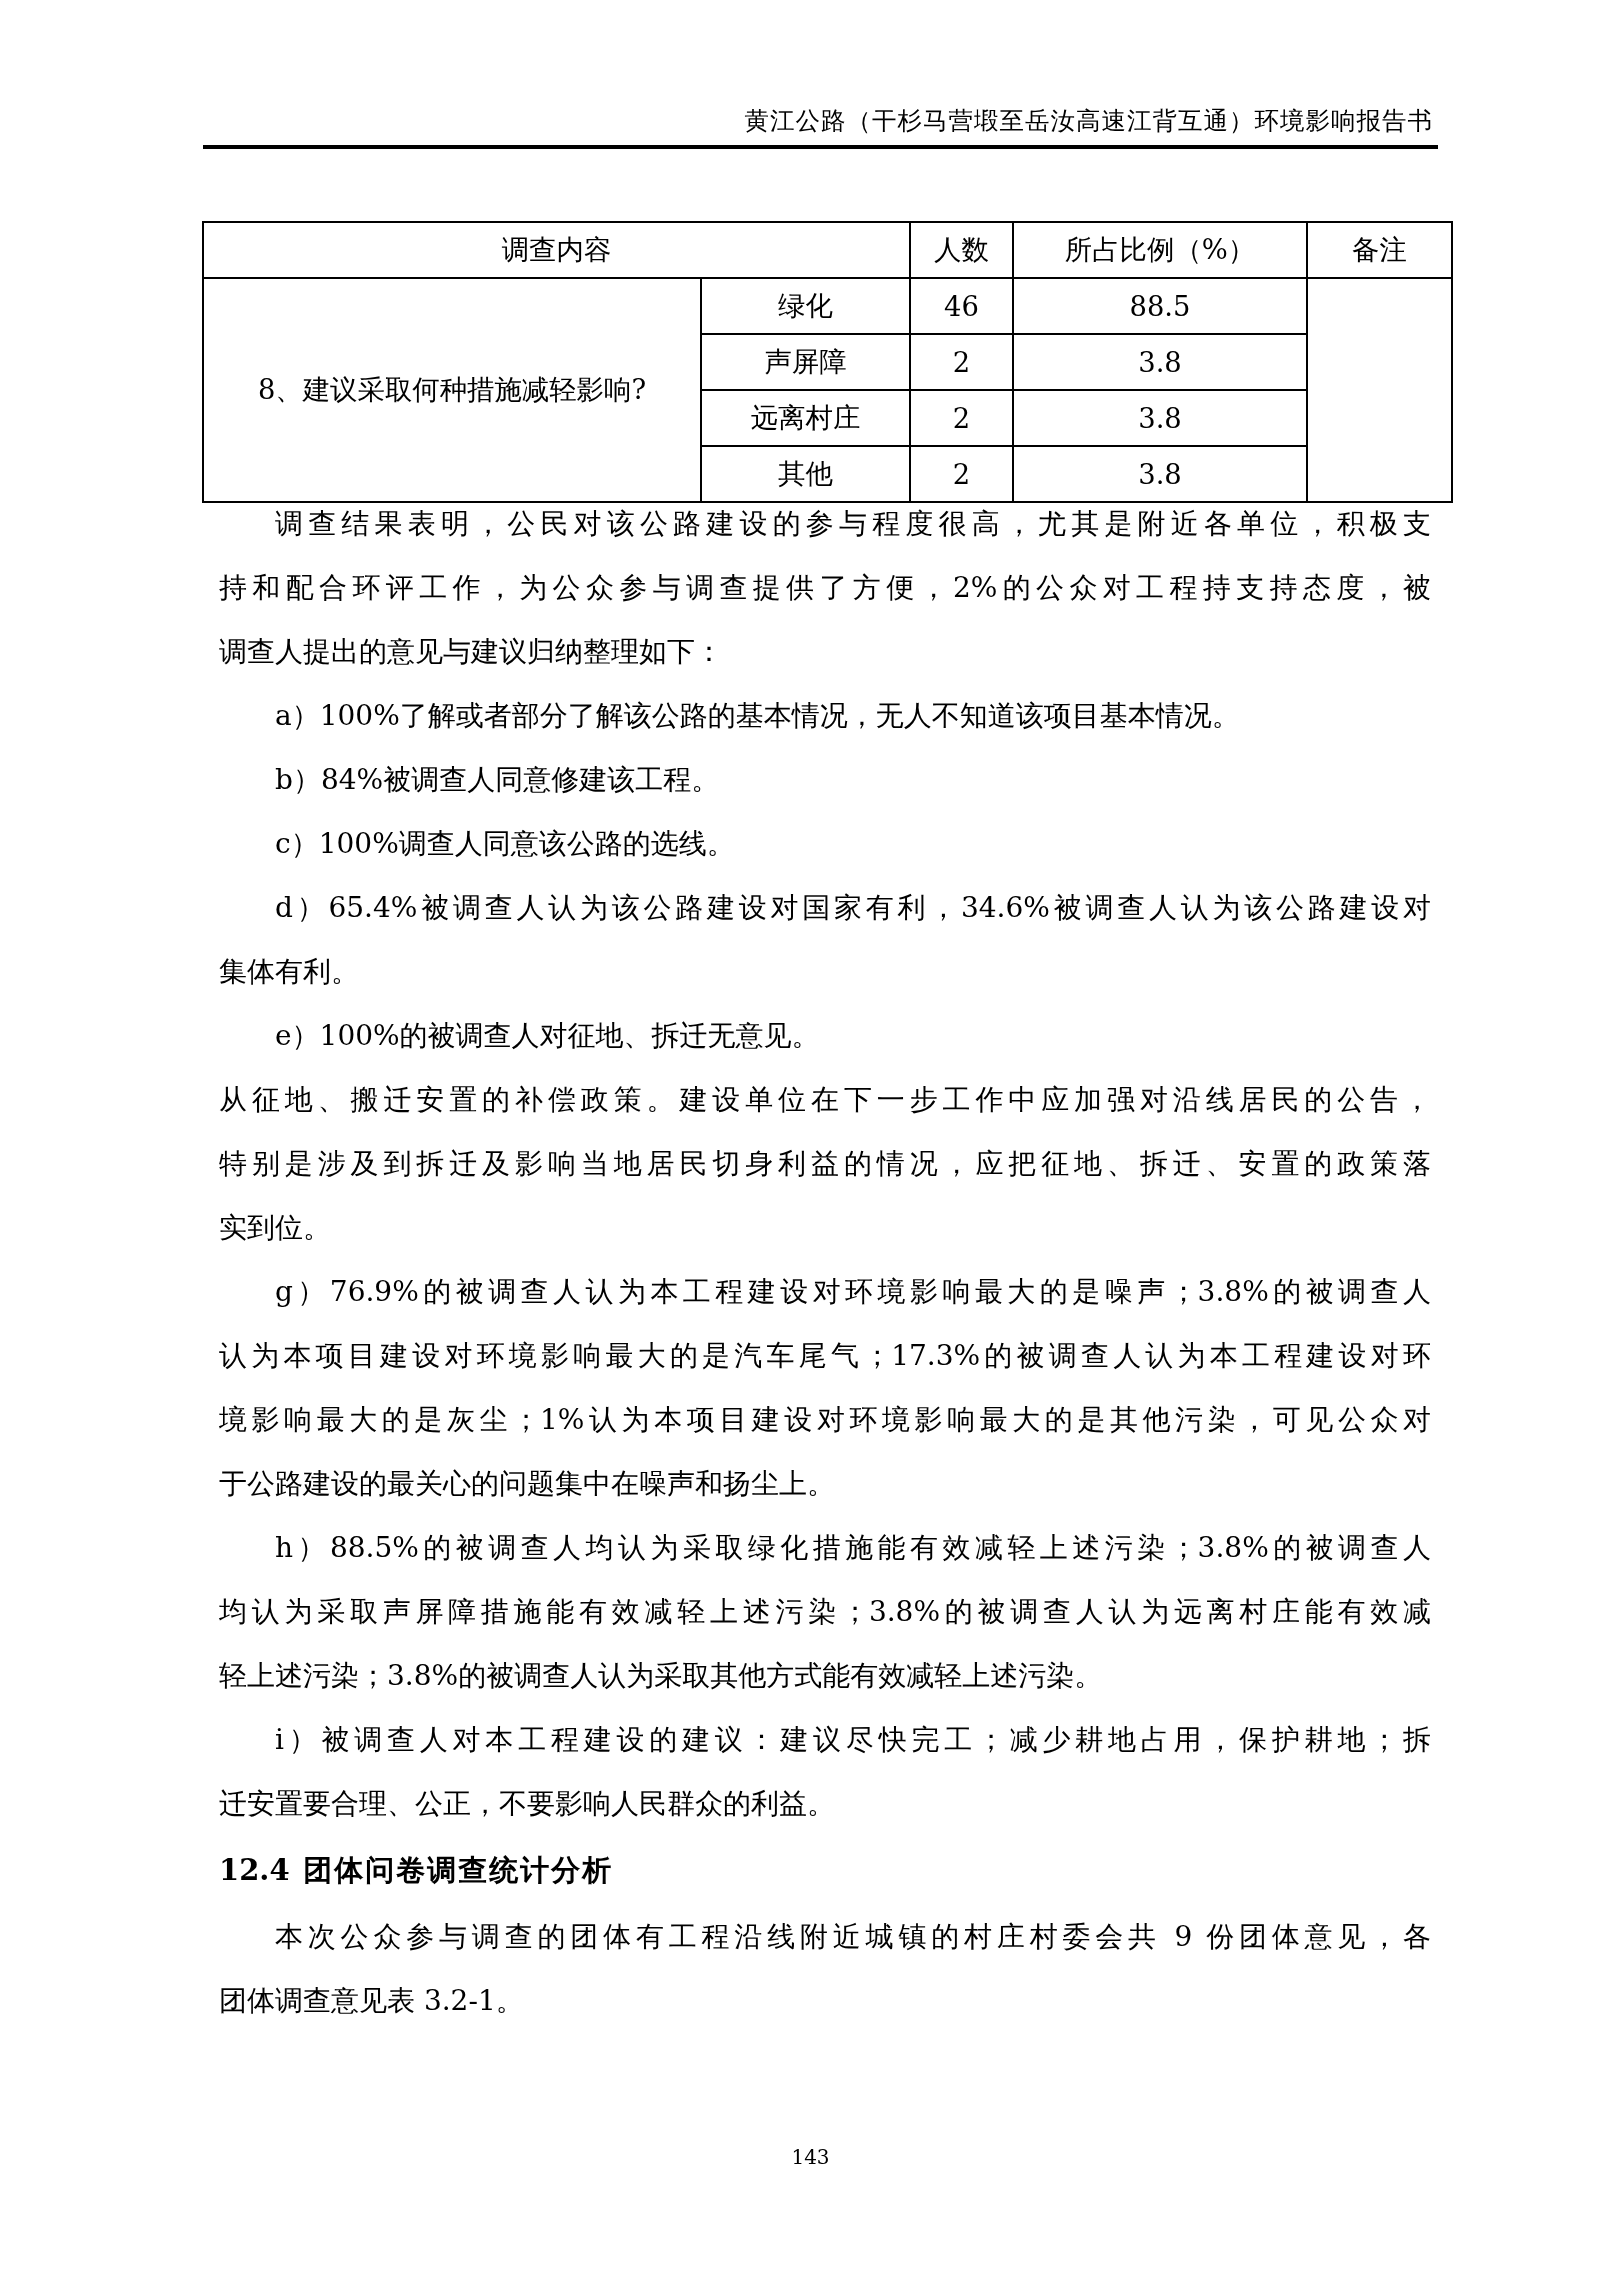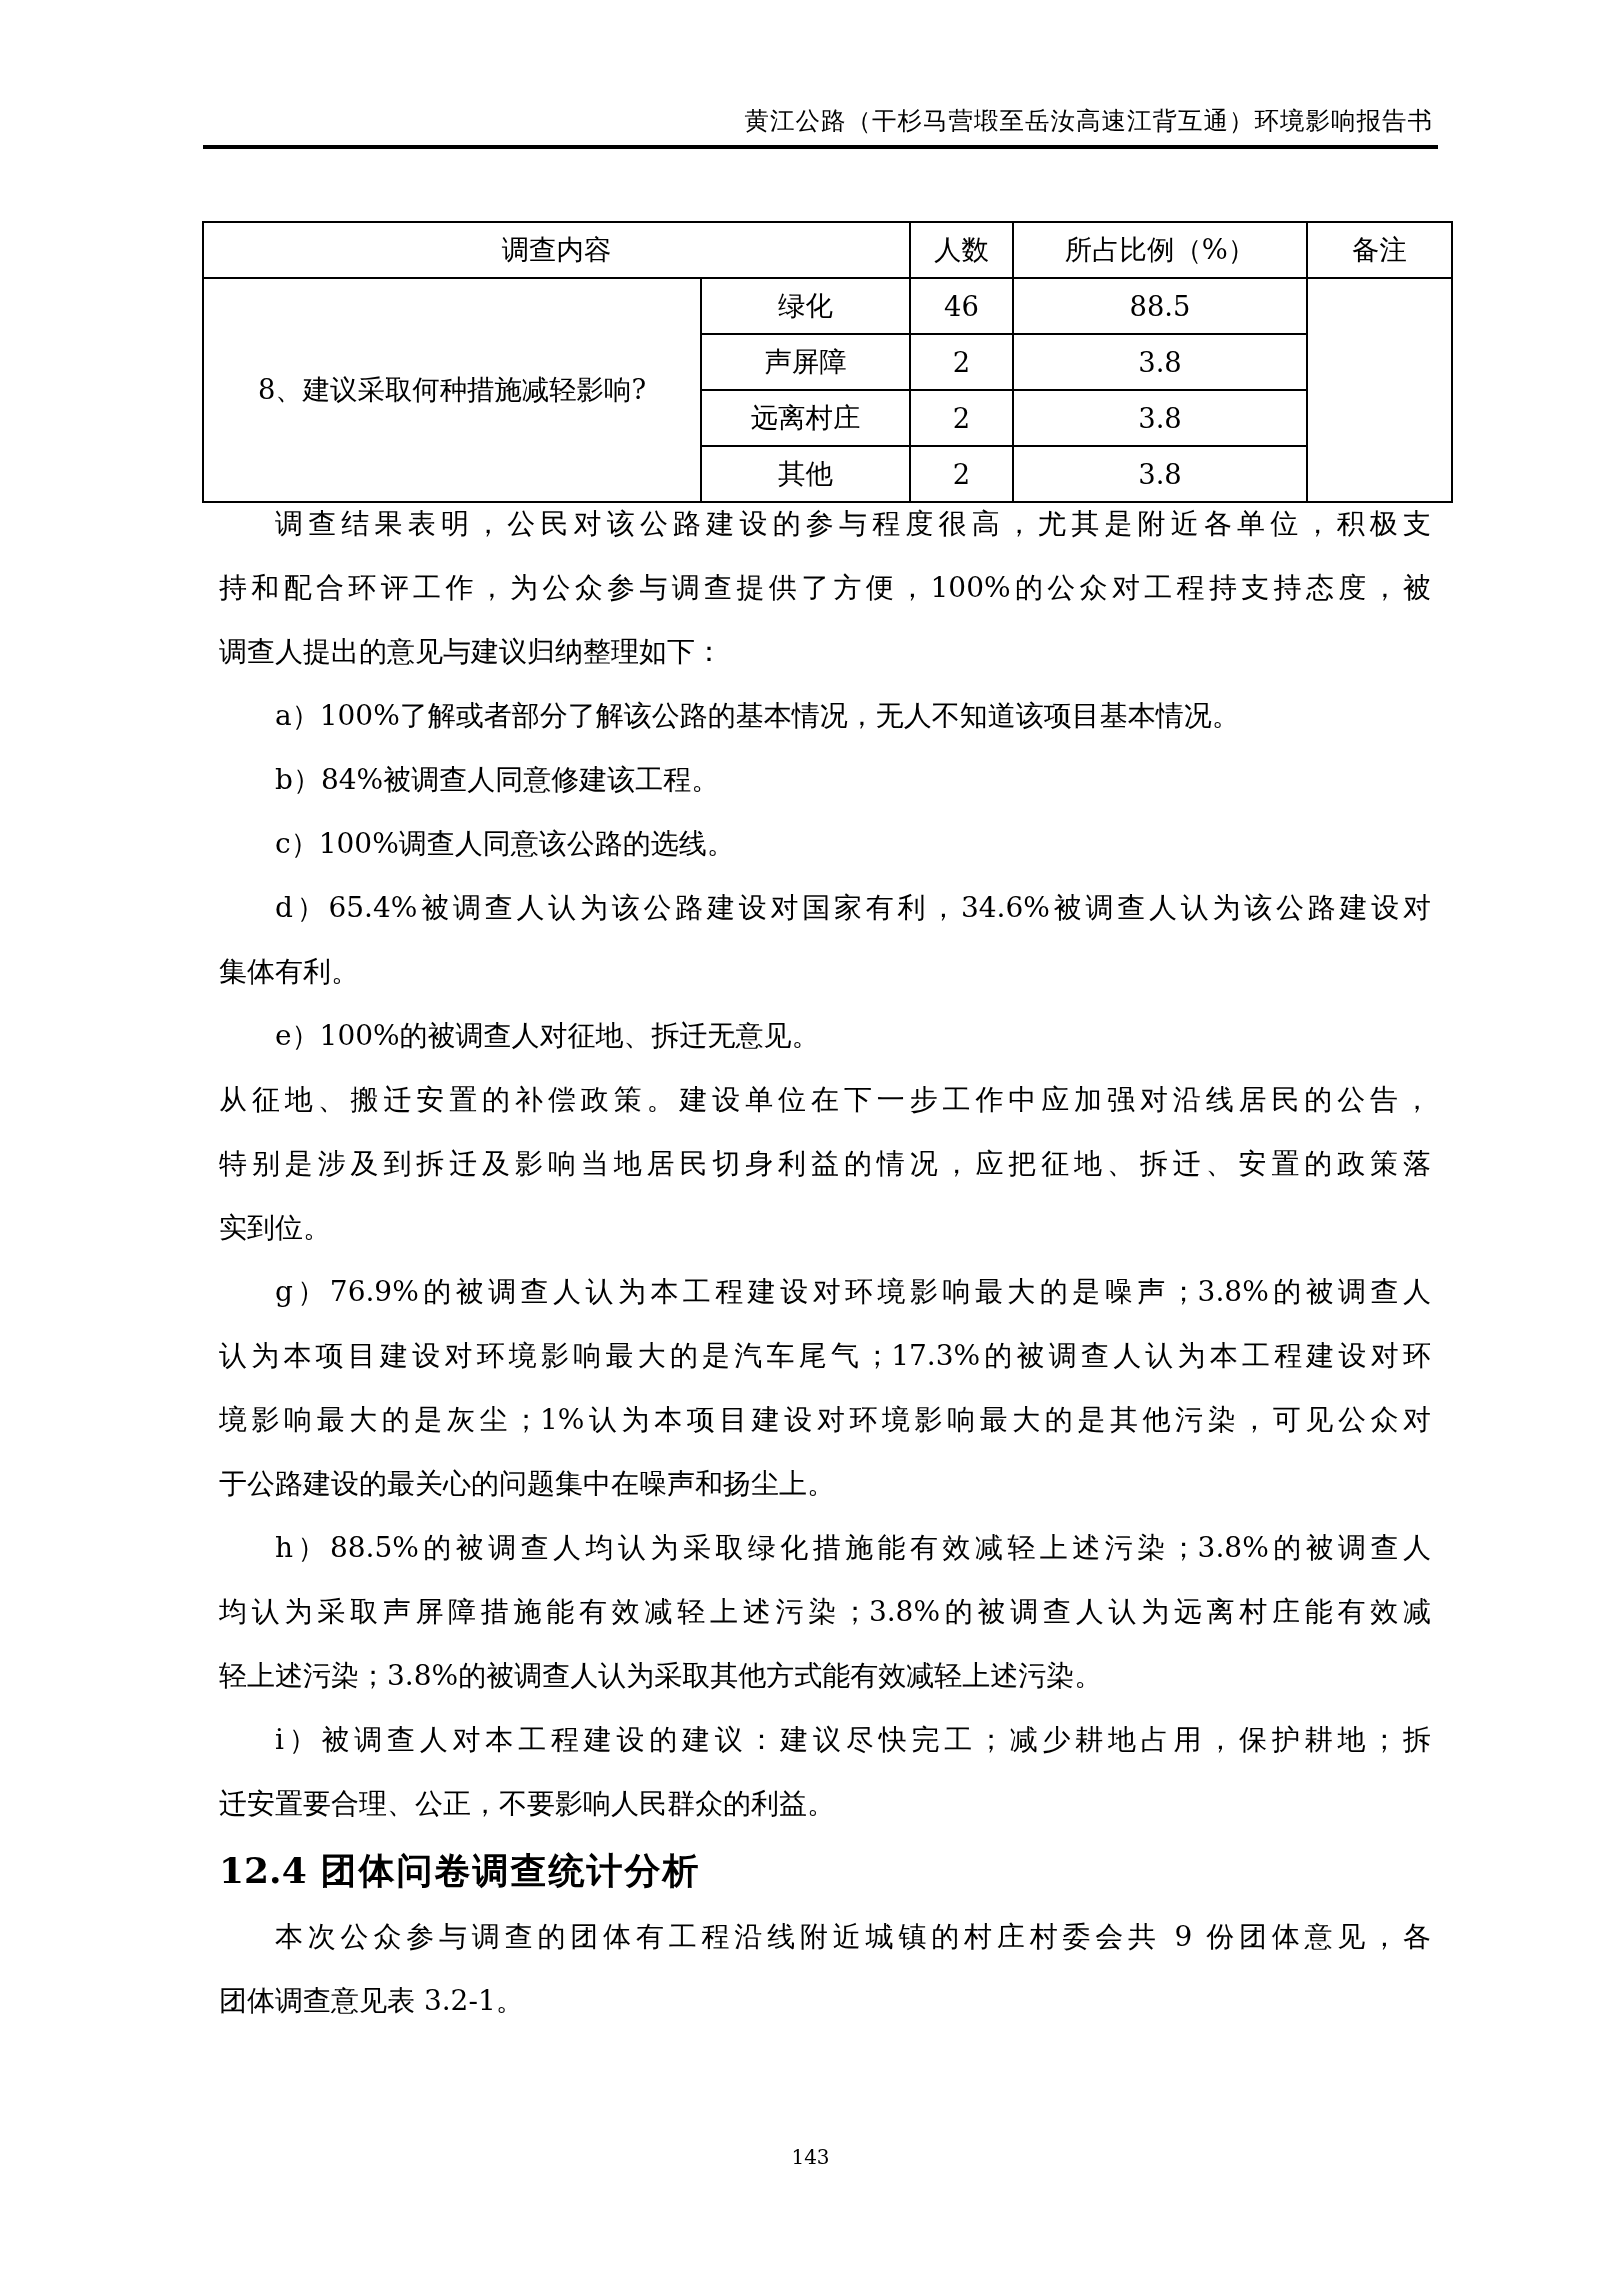--- a/index.html
+++ b/index.html
@@ -72,21 +72,21 @@
   .bodyline.jl {                 
     white-space: normal;
     text-align: justify;
     text-align-last: justify;
     text-justify: inter-character;
   }
   .bodyline.fl { text-indent: 2em; }   
   .section-heading {
     height: 69px;
     line-height: 69px;
-    font-size: 36px;
+    font-size: 29px;
     font-weight: bold;
     white-space: nowrap;
   }
   .section-heading .num { font-family: "DejaVu Serif", "Liberation Serif", serif; margin-right: 13.7px; }
   .section-heading .txt { font-family: "DejaVu Sans", "Liberation Sans", sans-serif; letter-spacing: 2px; }
   
   .page-number {
     position: absolute;
     left: 0;
     top: 2145px;
@@ -139,21 +139,21 @@
       <td>2</td>
       <td>3.8</td>
     </tr>
   </tbody>
     </table>
 </div>
 
 <div class="body-text">
 
   <div class="bodyline jl fl">调查结果表明，公民对该公路建设的参与程度很高，尤其是附近各单位，积极支</div>
-  <div class="bodyline jl">持和配合环评工作，为公众参与调查提供了方便，100%的公众对工程持支持态度，被</div>
+  <div class="bodyline jl">持和配合环评工作，为公众参与调查提供了方便，2%的公众对工程持支持态度，被</div>
   <div class="bodyline">调查人提出的意见与建议归纳整理如下：</div>
 
   <div class="bodyline fl">a）100%了解或者部分了解该公路的基本情况，无人不知道该项目基本情况。</div>
 
   <div class="bodyline fl">b）84%被调查人同意修建该工程。</div>
 
   <div class="bodyline fl">c）100%调查人同意该公路的选线。</div>
 
   <div class="bodyline jl fl">d）65.4%被调查人认为该公路建设对国家有利，34.6%被调查人认为该公路建设对</div>
   <div class="bodyline">集体有利。</div>

